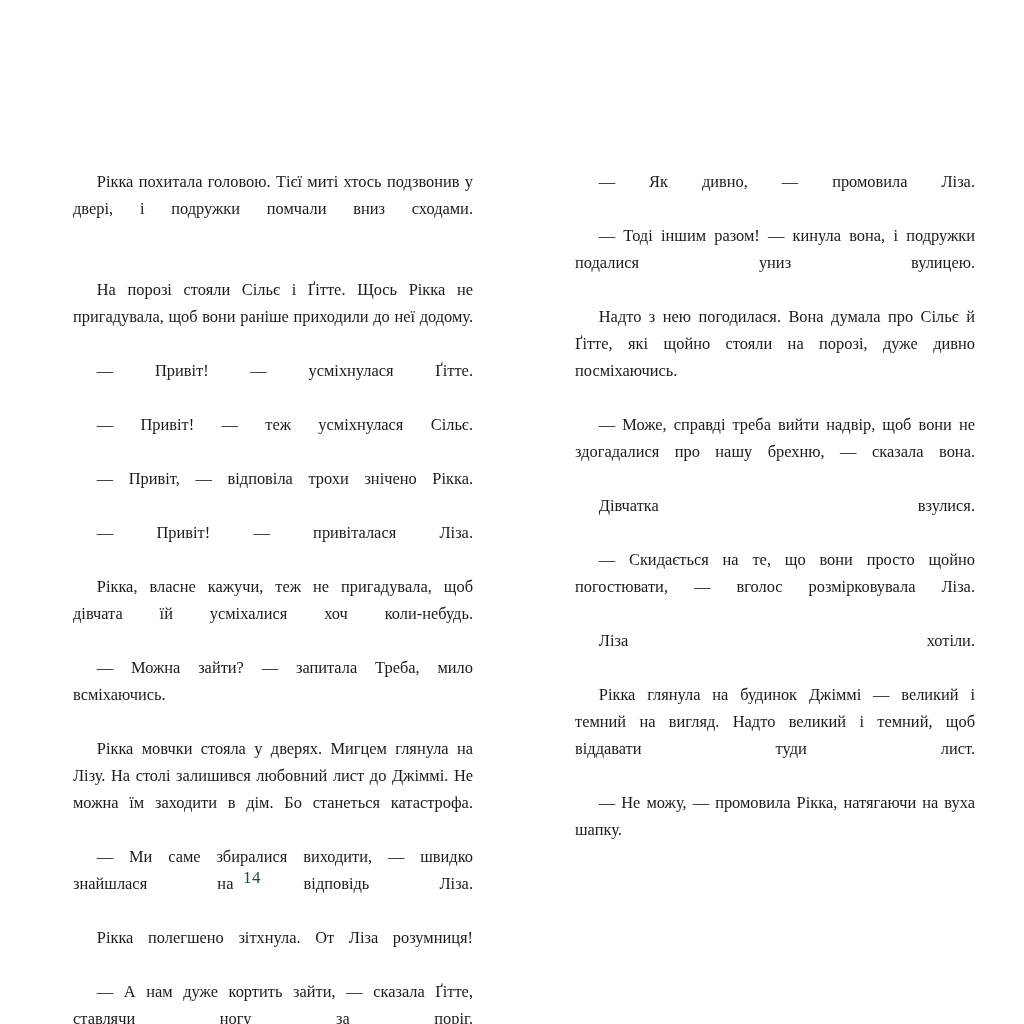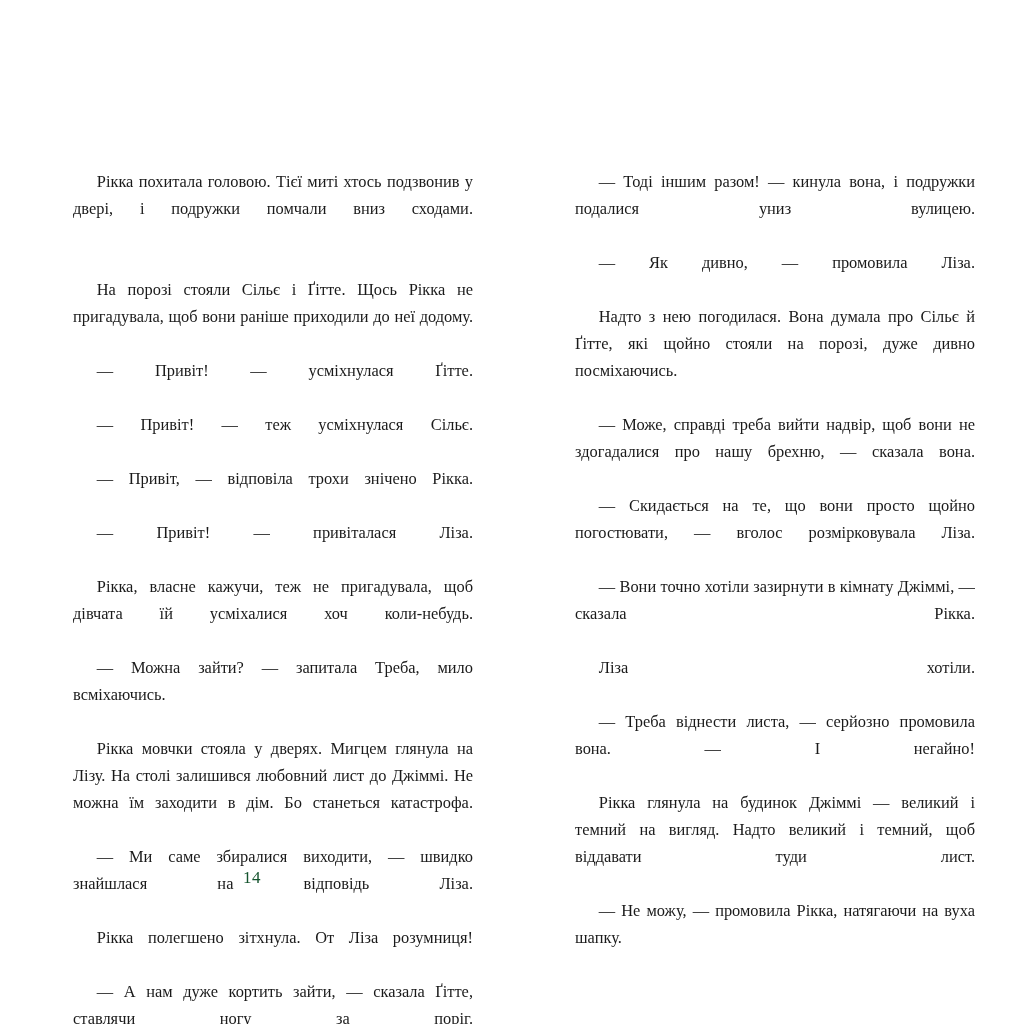--- a/index.html
+++ b/index.html
@@ -91,26 +91,25 @@
       <p class="para">Рікка полегшено зітхнула. От Ліза розумниця!</p>
       <p class="para">— А нам дуже кортить зайти, — сказала Ґітте, ставлячи ногу за поріг.</p>
 
     </div>
   </div>
 
   <div class="page-number">14</div>
 
   <div class="page page-right">
     <div class="text-block">
+      <p class="para">— Як дивно, — промовила Ліза.</p>
       <p class="para">— Тоді іншим разом! — кинула вона, і подружки подалися униз вулицею.</p>
-      <p class="para">— Як дивно, — промовила Ліза.</p>
       <p class="para">Надто з нею погодилася. Вона думала про Сільє й Ґітте, які щойно стояли на порозі, дуже дивно посміхаючись.</p>
       <p class="para">— Може, справді треба вийти надвір, щоб вони не здогадалися про нашу брехню, — сказала вона.</p>
+      <p class="para">Дівчатка взулися.</p>
       <p class="para">— Скидається на те, що вони просто щойно погостювати, — вголос розмірковувала Ліза.</p>
-      <p class="para">— Вони точно хотіли зазирнути в кімнату Джіммі, — сказала Рікка.</p>
       <p class="para">Ліза хотіли.</p>
-      <p class="para">— Треба віднести листа, — серйозно промовила вона. — І негайно!</p>
       <p class="para">Рікка глянула на будинок Джіммі — великий і темний на вигляд. Надто великий і темний, щоб віддавати туди лист.</p>
       <p class="para">— Не можу, — промовила Рікка, натягаючи на вуха шапку.</p>
     </div>
   </div>
 
 </div>
 
 </body></html>

